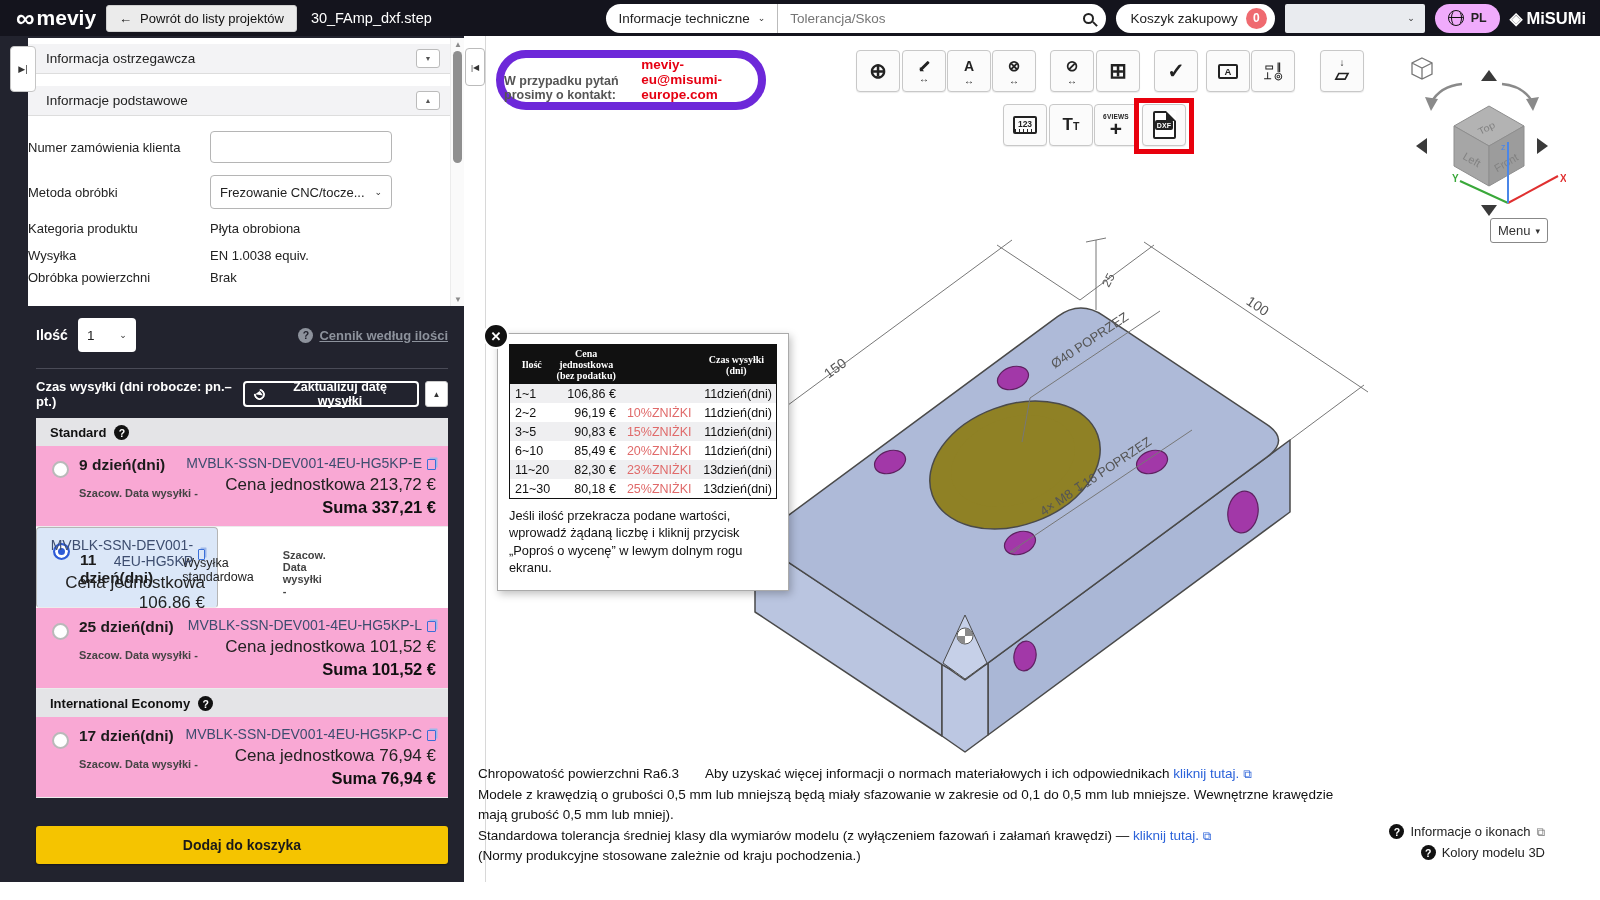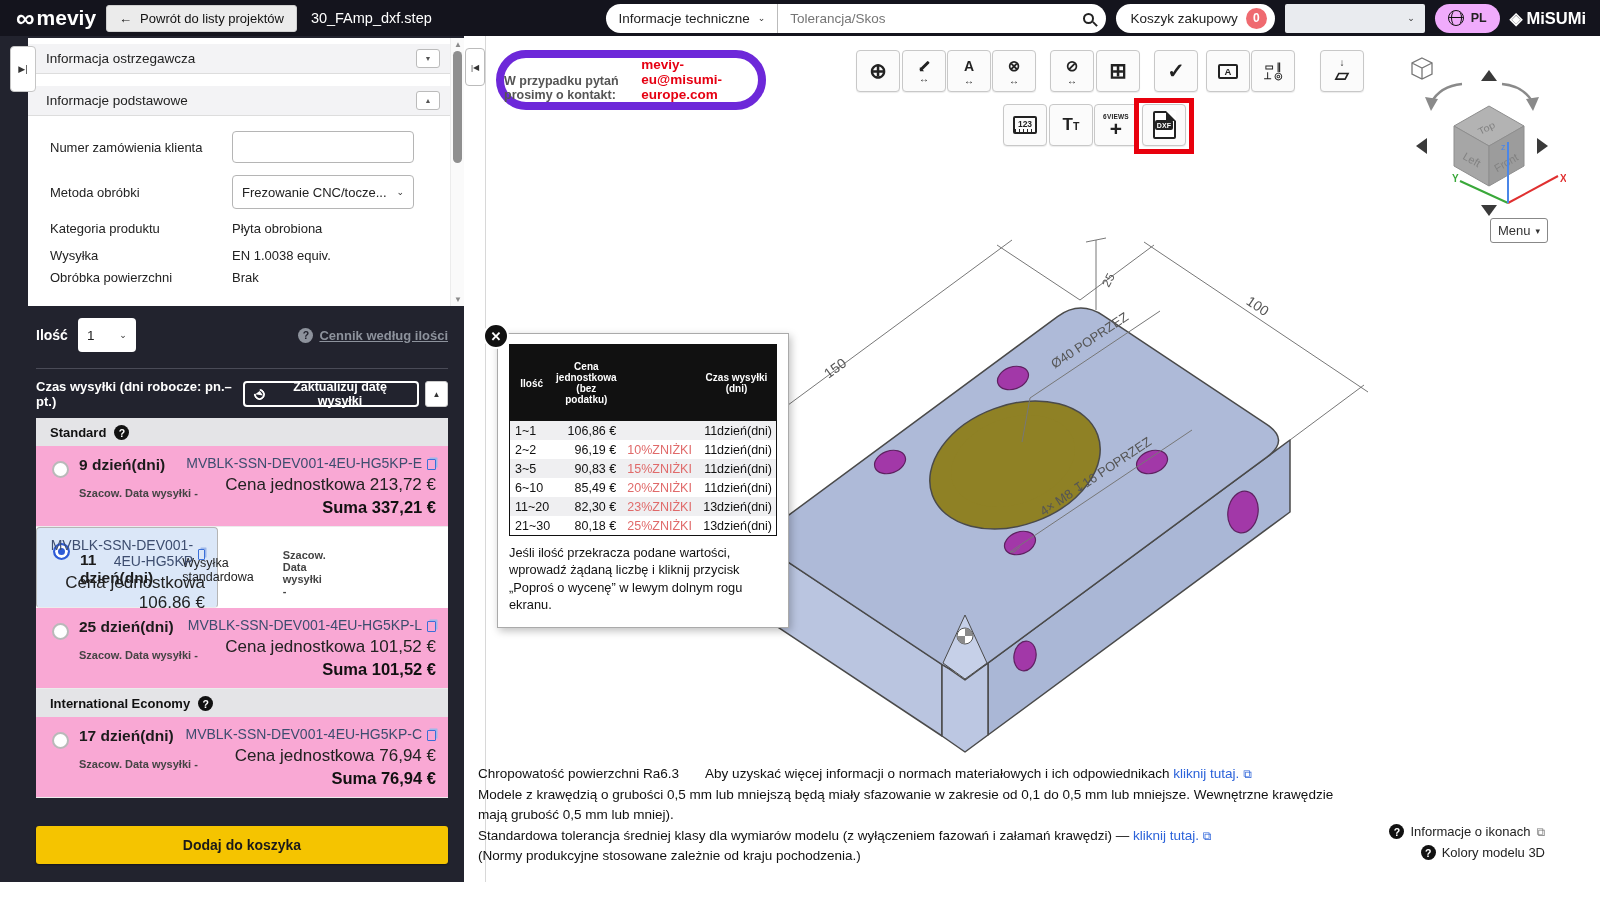--- a/index.html
+++ b/index.html
@@ -27,21 +27,21 @@
   .globe::before { content:""; position:absolute; left:0; right:0; top:50%; margin-top:-1px; border-top:1.5px solid #111; }
   .globe::after { content:""; position:absolute; left:50%; top:-2px; bottom:-2px; width:9px; margin-left:-4.5px; border:1.5px solid #111; border-radius:50%; }
   .misumi { color:#fff; font-weight:bold; font-size:16.5px; display:flex; align-items:center; gap:4px; margin-right:4px; }
 
   
   .side-dark { position:absolute; left:0; top:36px; width:464px; height:846px; background:#22232e; }
   .rail-btn { position:absolute; left:10px; top:46px; width:26px; height:46px; background:#fff; border:1px solid #c6c6c6; border-radius:4px; font-size:9px; color:#333; display:flex; align-items:center; justify-content:center; cursor:pointer; z-index:5; }
   .panel-top { position:absolute; left:28px; top:38px; width:422px; height:268px; background:#fff; overflow:hidden; }
   .sec-head { height:30px; background:#f3f3f5; border-bottom:1px solid #ddd; display:flex; align-items:center; justify-content:space-between; padding:0 10px 0 18px; font-size:13.5px; color:#222; margin-top:6px; }
   .sec-btn { width:24px; height:19px; background:#fff; border:1px solid #bbb; border-radius:3px; font-size:7px; color:#555; display:flex; align-items:center; justify-content:center; cursor:pointer; }
-  .frow { display:flex; align-items:center; padding-left:22px; margin-top:15px; }
+  .frow { display:flex; align-items:center; padding-left:0; margin-top:15px; }
   .frow.tight { margin-top:12px; }
   .frow.tighter { margin-top:7px; }
   .flabel { width:182px; font-size:13px; color:#222; flex:none; }
   .fvalue { font-size:13px; color:#222; }
   .txtinput { width:182px; height:32px; border:1px solid #b5b5b5; border-radius:4px; background:#fff; }
   .sel { width:182px; height:34px; border:1px solid #b5b5b5; border-radius:4px; background:#fff; display:flex; align-items:center; justify-content:space-between; padding:0 9px; font-size:13px; cursor:pointer; }
   .chev { font-size:9px; color:#333; }
   .scrollbar { position:absolute; left:450px; top:38px; width:14px; height:268px; background:#fafafa; border-left:1px solid #ececec; }
   .sb-arrow { position:absolute; left:2px; width:10px; text-align:center; font-size:8px; color:#8b8b8b; cursor:pointer; }
   .sb-thumb { position:absolute; left:2px; top:13px; width:9px; height:112px; background:#8f8f8f; border-radius:5px; cursor:pointer; }
@@ -109,21 +109,21 @@
   .gap-lg { display:inline-block; width:26px; }
 
   .help-links { position:absolute; right:55px; top:824px; text-align:right; }
   .help-row { display:flex; align-items:center; justify-content:flex-end; gap:6px; font-size:13px; color:#222; margin-bottom:6px; cursor:pointer; }
   .ext.gray { color:#777; }
 
   
   .popup { position:absolute; left:497px; top:333px; width:292px; background:#fff; border:1px solid #aaa; box-shadow:2px 3px 8px rgba(0,0,0,.25); padding:10px 11px 13px 11px; z-index:20; }
   .popup-close { position:absolute; left:-15px; top:-11px; width:26px; height:26px; background:#111; border:2px solid #fff; color:#fff; border-radius:50%; display:flex; align-items:center; justify-content:center; font-size:13px; font-weight:bold; cursor:pointer; }
   .ptable { width:100%; border-collapse:collapse; border:1px solid #111; }
-  .ptable th { background:#111; color:#fff; font-size:10px; font-weight:bold; padding:16px 2px; line-height:11px; text-align:center; }
+  .ptable th { background:#111; color:#fff; font-size:10px; font-weight:bold; padding:3px 2px; line-height:11px; text-align:center;font-family:Liberation Serif, serif; }
   .ptable td { font-size:12.5px; padding:2.5px 3px; color:#111; white-space:nowrap; }
   .ptable tr:nth-child(odd) td { background:#efeff1; }
   .td-qty { text-align:left; width:44px; padding-left:5px !important; }
   .td-price { text-align:right; width:66px; }
   .td-disc { text-align:left; width:78px; color:#e06a6a !important; padding-left:8px !important; }
   .td-days { text-align:right; width:80px; padding-right:4px !important; }
   .pnote { font-size:12.8px; color:#111; margin-top:8px; line-height:1.36; }
 
   svg text { font-family:"Liberation Sans", sans-serif; }
 </style>

